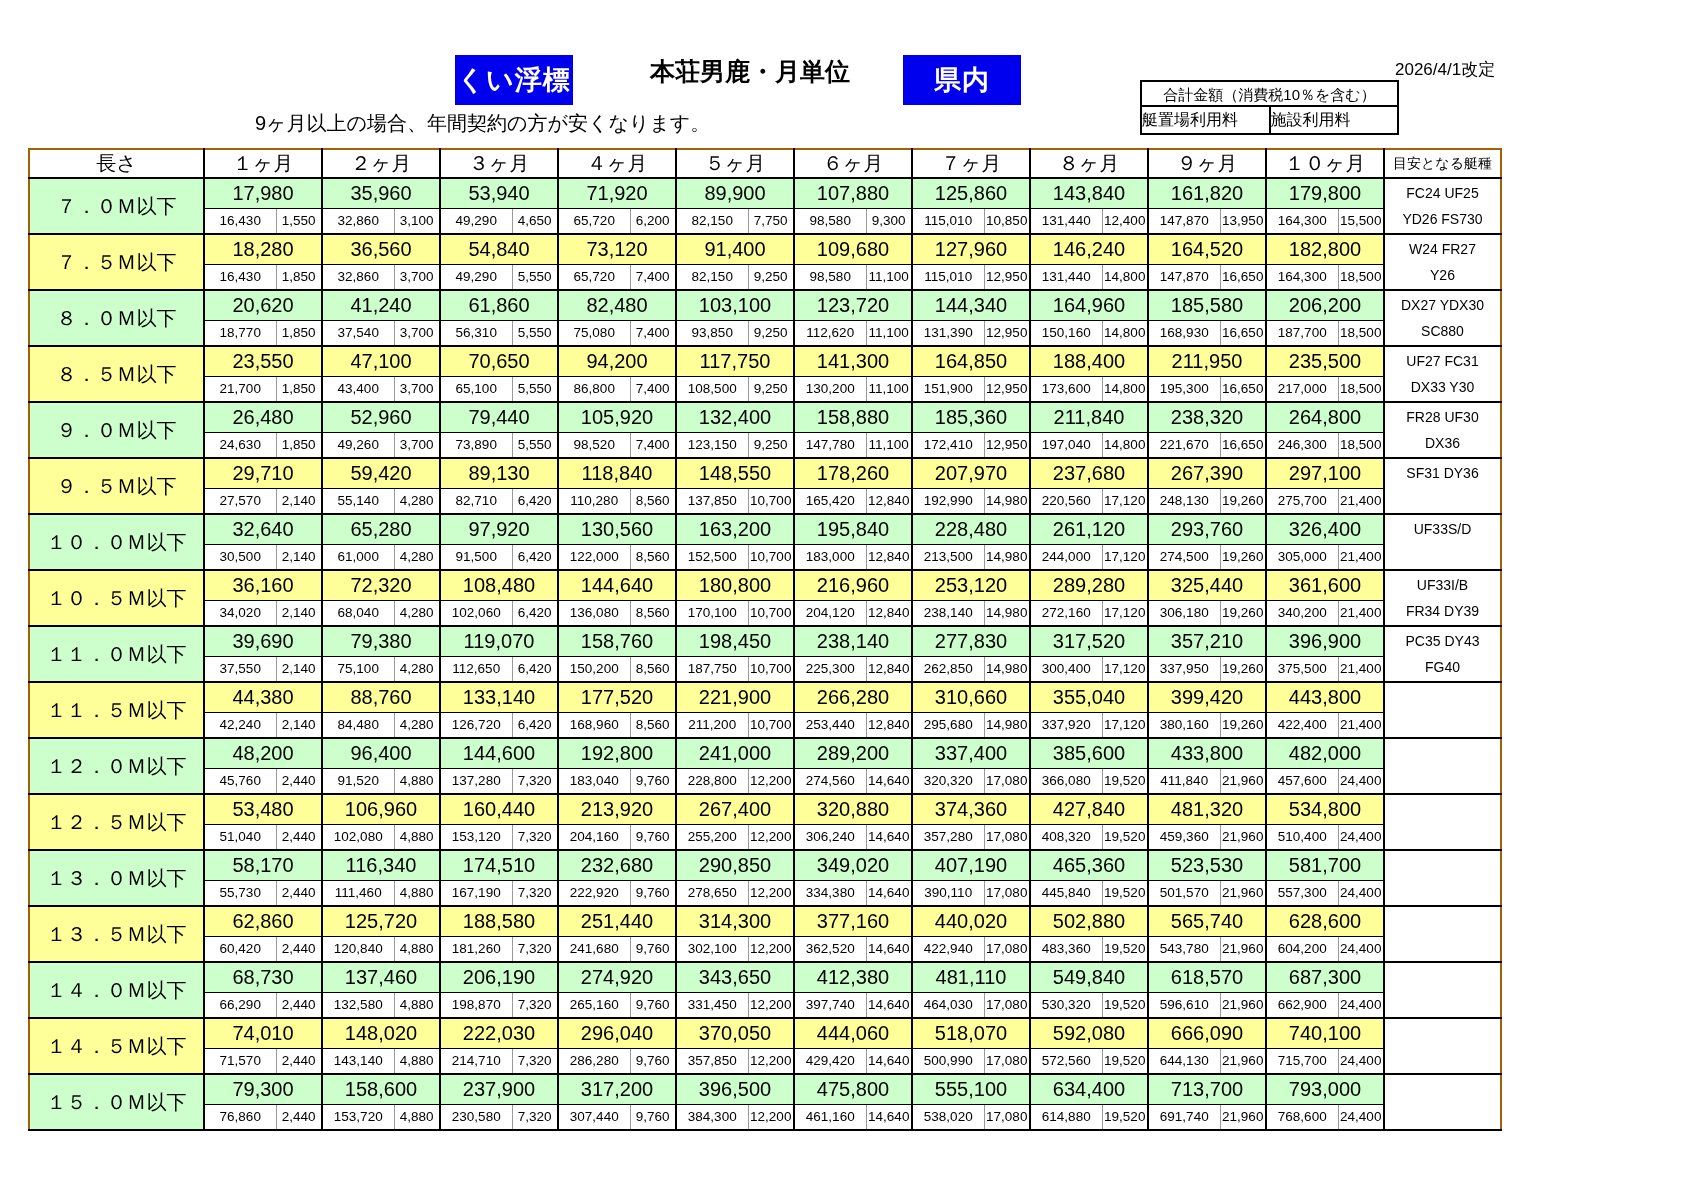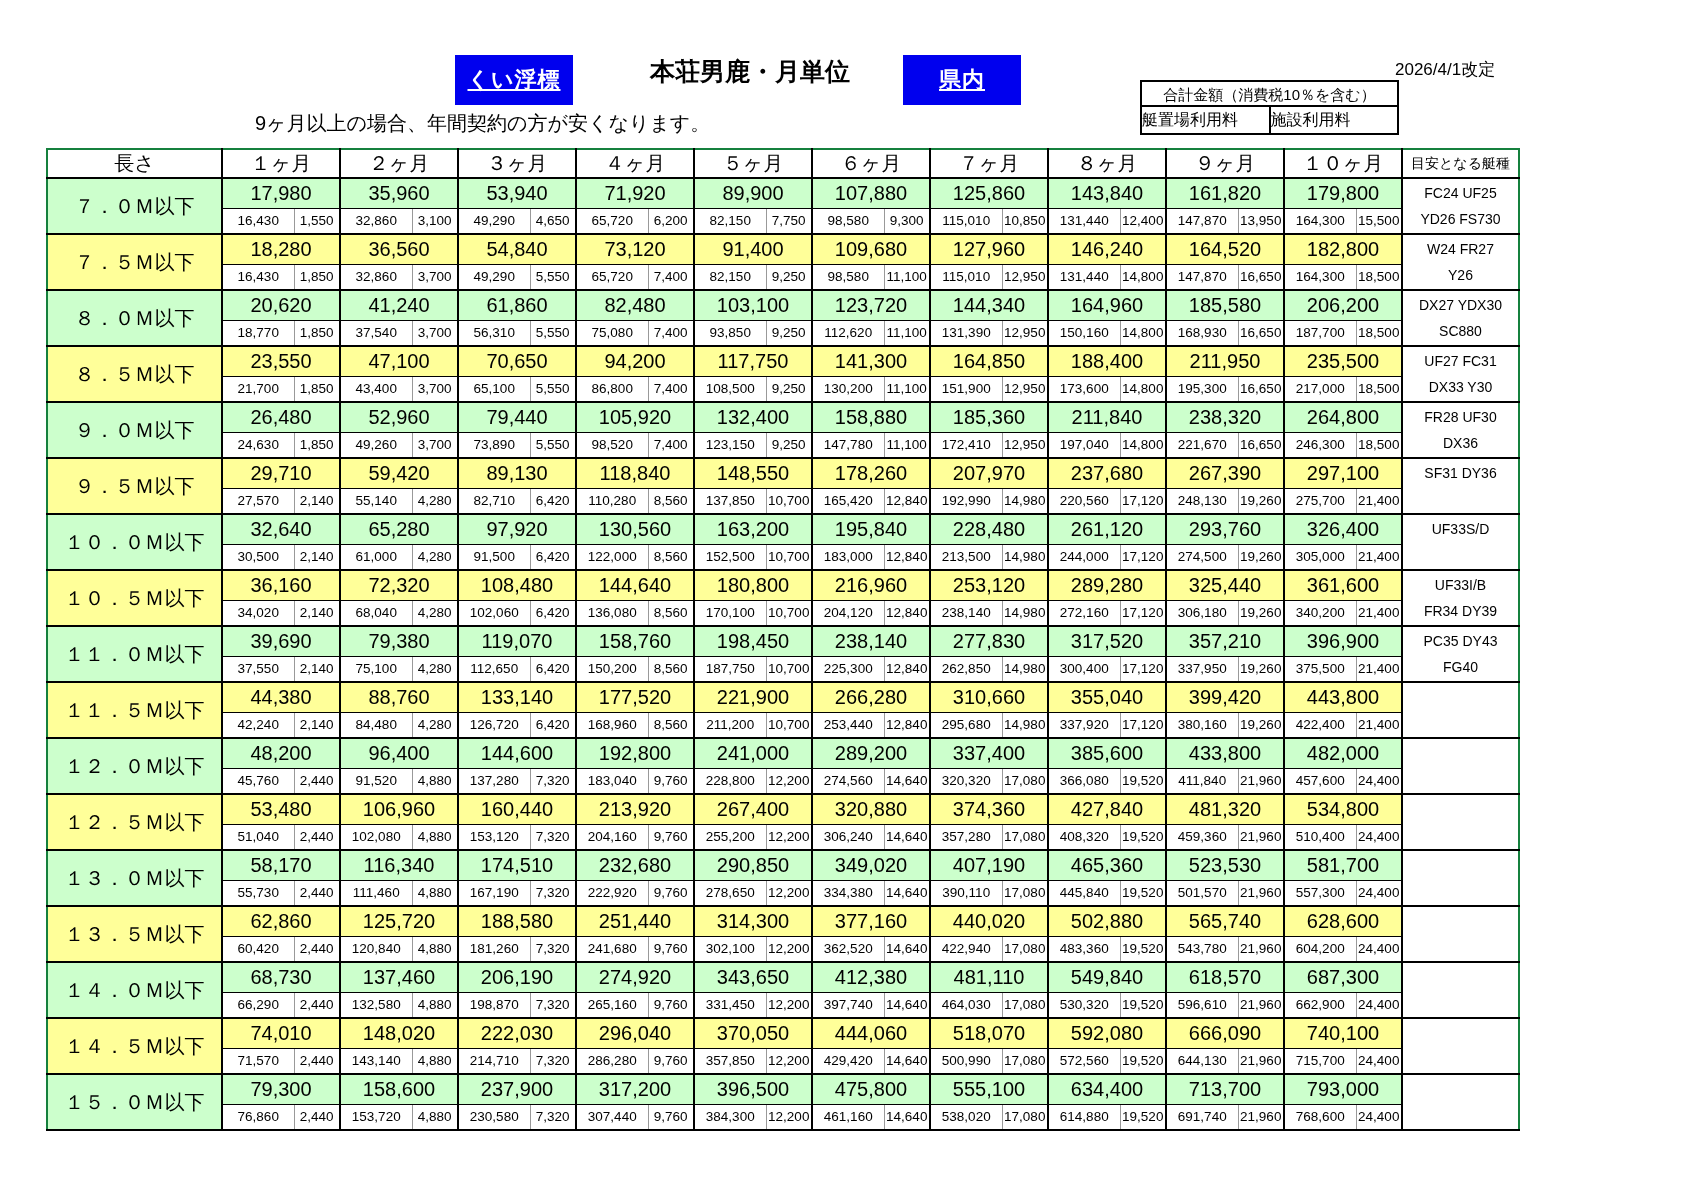--- a/index.html
+++ b/index.html
@@ -5,40 +5,40 @@
   * { box-sizing: border-box; margin: 0; padding: 0; }
   html,body { width:1700px; height:1201px; background:#fff;
     font-family:"Liberation Sans","DejaVu Sans",sans-serif; color:#000; }
   #stage { position:relative; width:1700px; height:1201px; overflow:hidden; background:#fff; }
 
   
   .regbox { position:absolute; left:42px; top:79px; width:150px; border:2px solid #000; }
   .regbox .cell { height:26px; line-height:26px; text-align:center; font-size:19px; }
   .regbox .cell + .cell { border-top:2px solid #000; }
 
-  .badge { position:absolute; height:50px; color:#fff; font-size:22px; font-weight:bold;
-    display:flex; align-items:center; justify-content:center; letter-spacing:1px;text-decoration:underline; }
+  .badge { position:absolute; height:50px; color:#fff; font-size:27px; font-weight:bold;
+    display:flex; align-items:center; justify-content:center; letter-spacing:1px; }
   .badge-kui { left:455px; top:55px; width:118px; }
   .badge-ken { left:903px; top:55px; width:118px; }
 
   .main-title { position:absolute; left:600px; top:55px; width:300px; text-align:center;
     font-size:25px; font-weight:bold; }
   .rev-date { position:absolute; left:1395px; top:58px; width:130px; font-size:17px; }
 
   .legend { position:absolute; left:1140px; top:80px; width:259px; border:2px solid #000; }
   .legend .top { height:25px; line-height:25px; text-align:center; font-size:15px; border-bottom:2px solid #000; }
   .legend .bottom { display:flex; height:26px; }
   .legend .bottom div { flex:1; line-height:26px; text-align:left; font-size:16px; }
   .legend .bottom div + div { border-left:2px solid #000; }
 
   .note { position:absolute; left:255px; top:110px; font-size:20px; }
 
   
-  table.price { position:absolute; left:46px; top:148px; border-collapse:collapse;
-    table-layout:fixed; border:2px solid #15803d;padding-left:24px; }
+  table.price { position:absolute; left:28px; top:148px; border-collapse:collapse;
+    table-layout:fixed; border:2px solid #a16207;padding-left:24px; }
   table.price th, table.price td { overflow:hidden; white-space:nowrap; }
 
   th.h-len { width:175px; font-size:20px; font-weight:normal; }
   th.h-month { font-size:20px; font-weight:normal; border-left:2px solid #000; }
   th.h-boat { width:117px; font-size:14px; font-weight:normal; border-left:2px solid #000; }
   tr.hrow { height:29px; }
   tr.hrow th { border-bottom:2px solid #000; background:#fff; }
 
   tr.main { height:29px; }
   tr.sub  { height:25px; }

